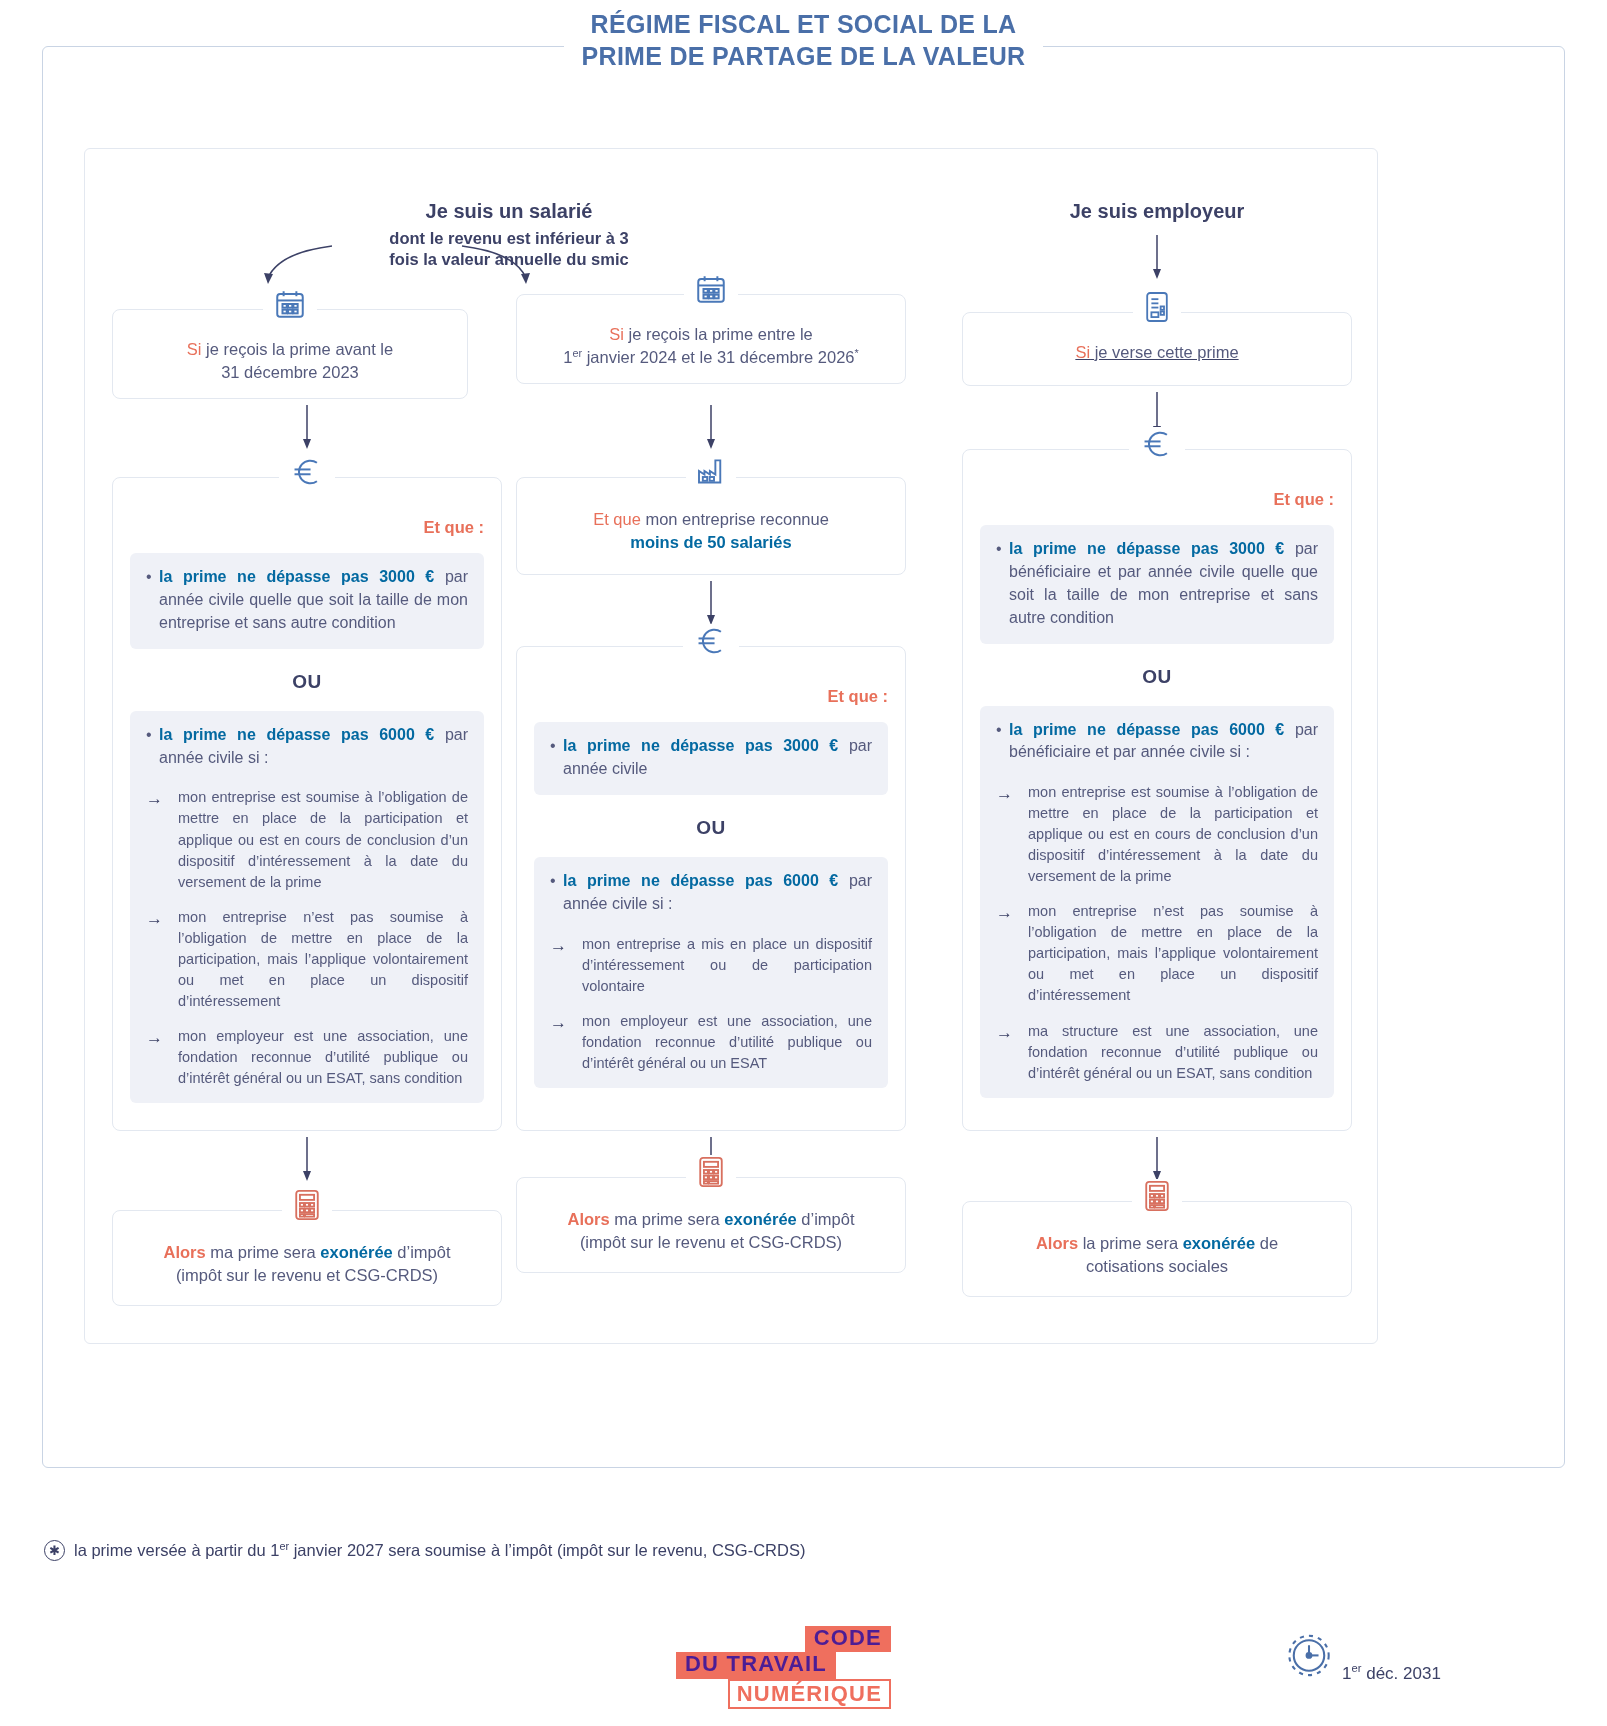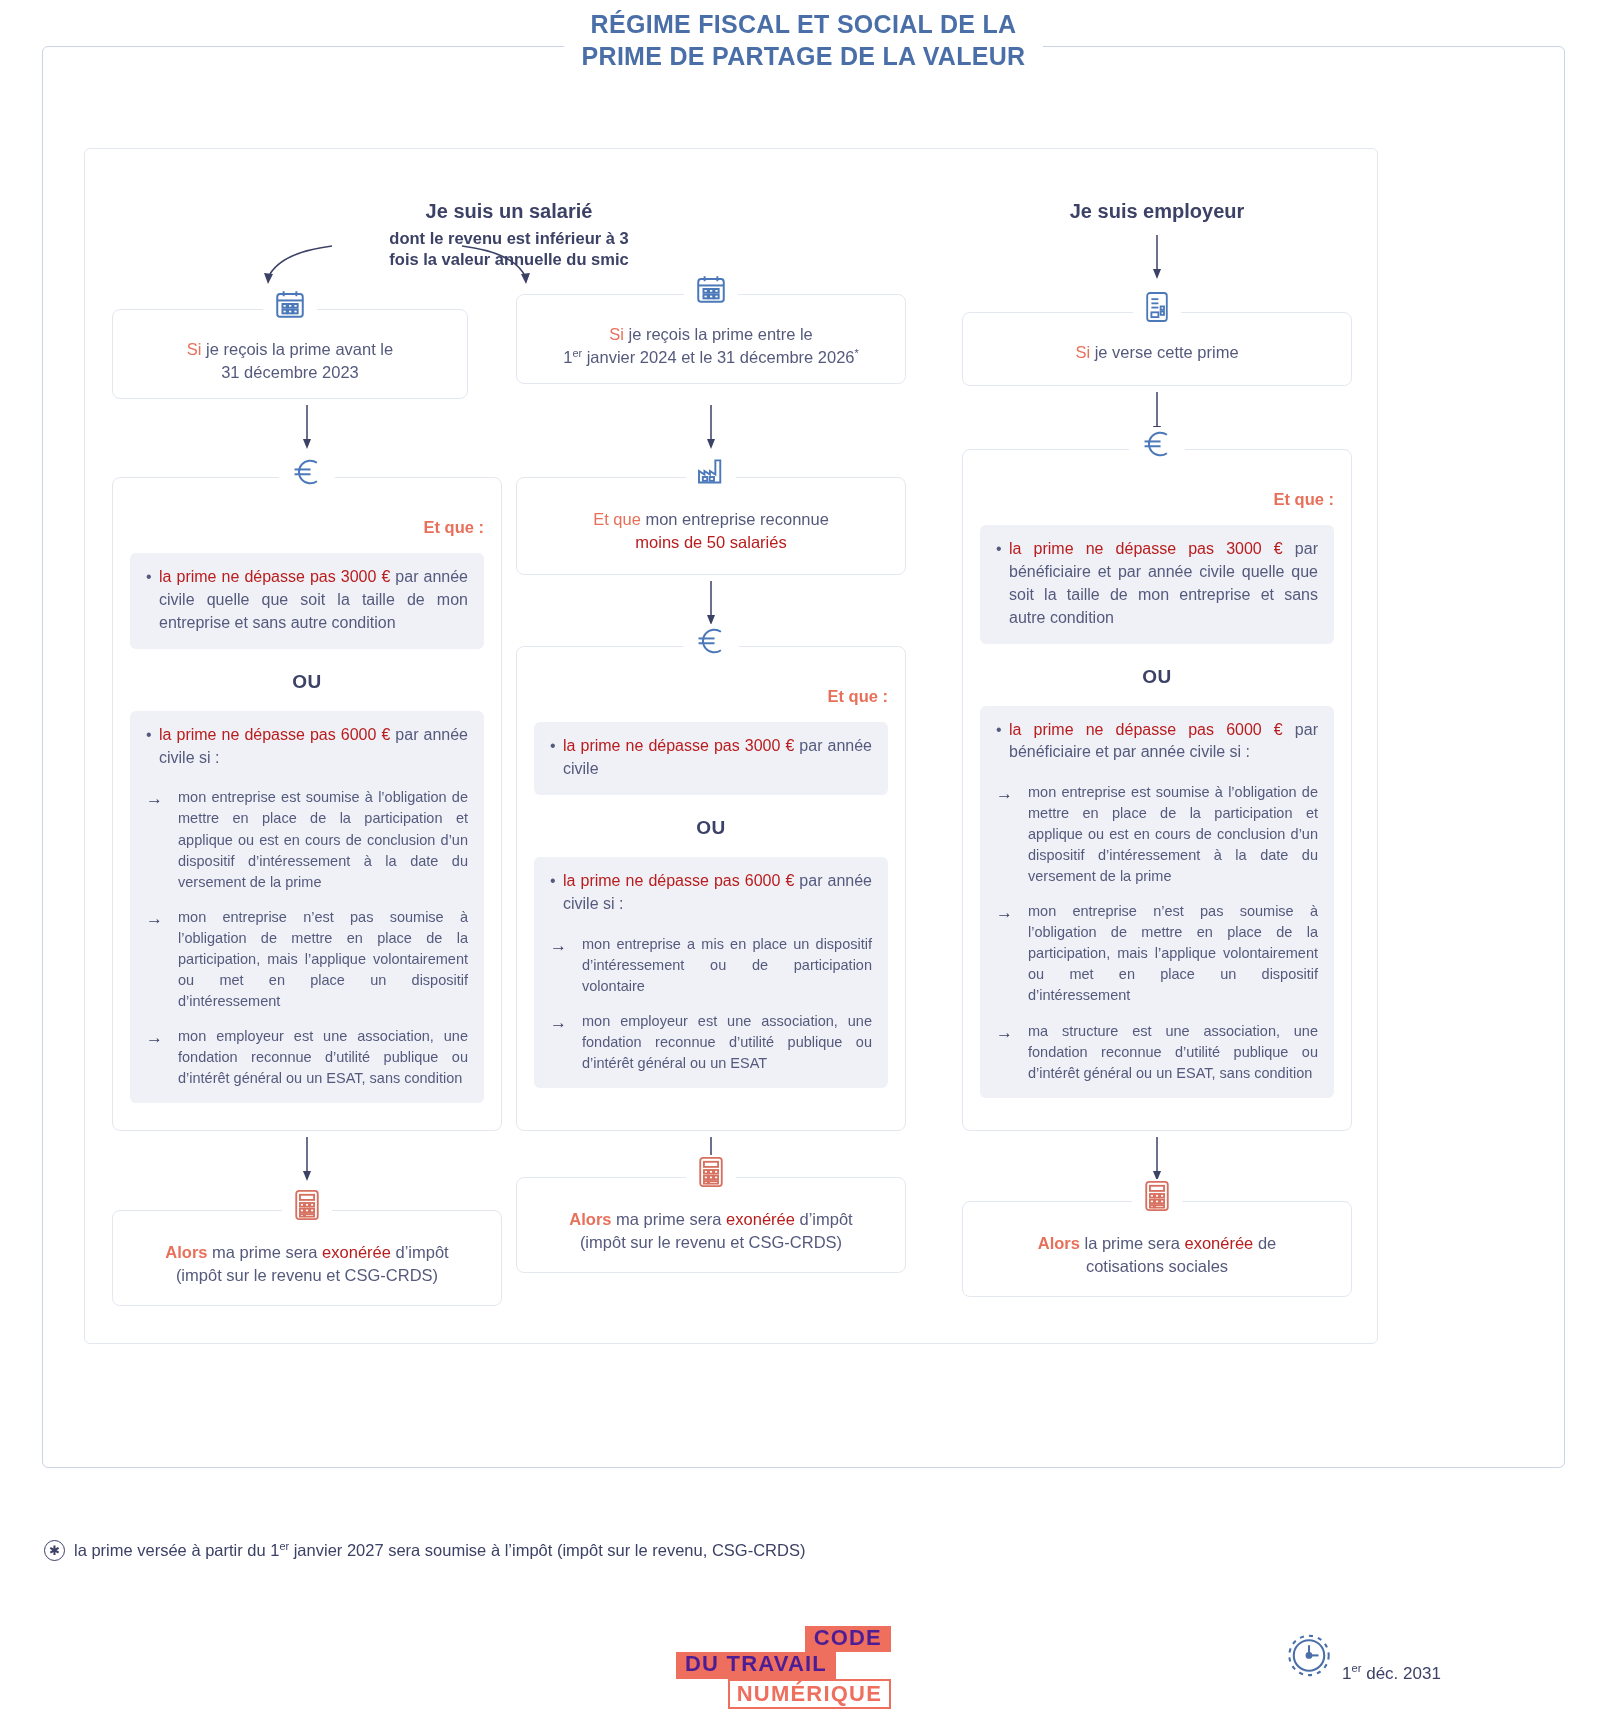--- a/index.html
+++ b/index.html
@@ -108,21 +108,21 @@
   }
   .card-icon svg { display: block; }
 
   .card-text {
     text-align: center;
     font-size: 16.5px;
     line-height: 1.42;
     color: #555a7d;
   }
   .hl-si { color: #e8705a; }
-  .bold { font-weight: normal; color: #b91c1c; }
+  .bold { font-weight: bold; color: #0369a1; }
 
   .etque {
     text-align: right;
     color: #e8705a;
     font-size: 16.5px;
     font-weight: bold;
     line-height: 1.4;
   }
 
   .ou {
@@ -501,21 +501,21 @@
       <div class="col-head">Je suis employeur</div>
     </div>
 
     <div class="varrow" style="position:absolute; left:0; top:188px; width:390px;">
       <svg width="12" height="44" viewBox="0 0 12 44">
           <line x1="6" y1="0" x2="6" y2="37" stroke="#3c4166" stroke-width="1.5"></line>
           <polygon points="6,44 2,34 10,34" fill="#3c4166"></polygon>
         </svg>
     </div>
 
-    <div class="card" style="position:absolute; left:0; top:266px; width:390px; height:74px; padding:28px 32px 0;">
+    <div class="card" style="position:absolute; left:0; top:266px; width:390px; height:74px; padding:28px 32px 0;text-decoration:underline;">
       <div class="card-icon">
         <svg width="28" height="34" viewBox="0 0 20 24" fill="none" stroke="#4a78b8" stroke-width="1.3">
           <rect x="3" y="2" width="14" height="20" rx="2"></rect>
           <line x1="6" y1="6.4" x2="11" y2="6.4"></line>
           <line x1="6" y1="9.4" x2="11" y2="9.4"></line>
           <line x1="6" y1="12.4" x2="11" y2="12.4"></line>
           <rect x="12.6" y="11.6" width="2.4" height="2.4"></rect>
           <rect x="12.6" y="15.2" width="2.4" height="2.4"></rect>
           <rect x="6" y="15.8" width="5" height="3.4"></rect>
         </svg>

